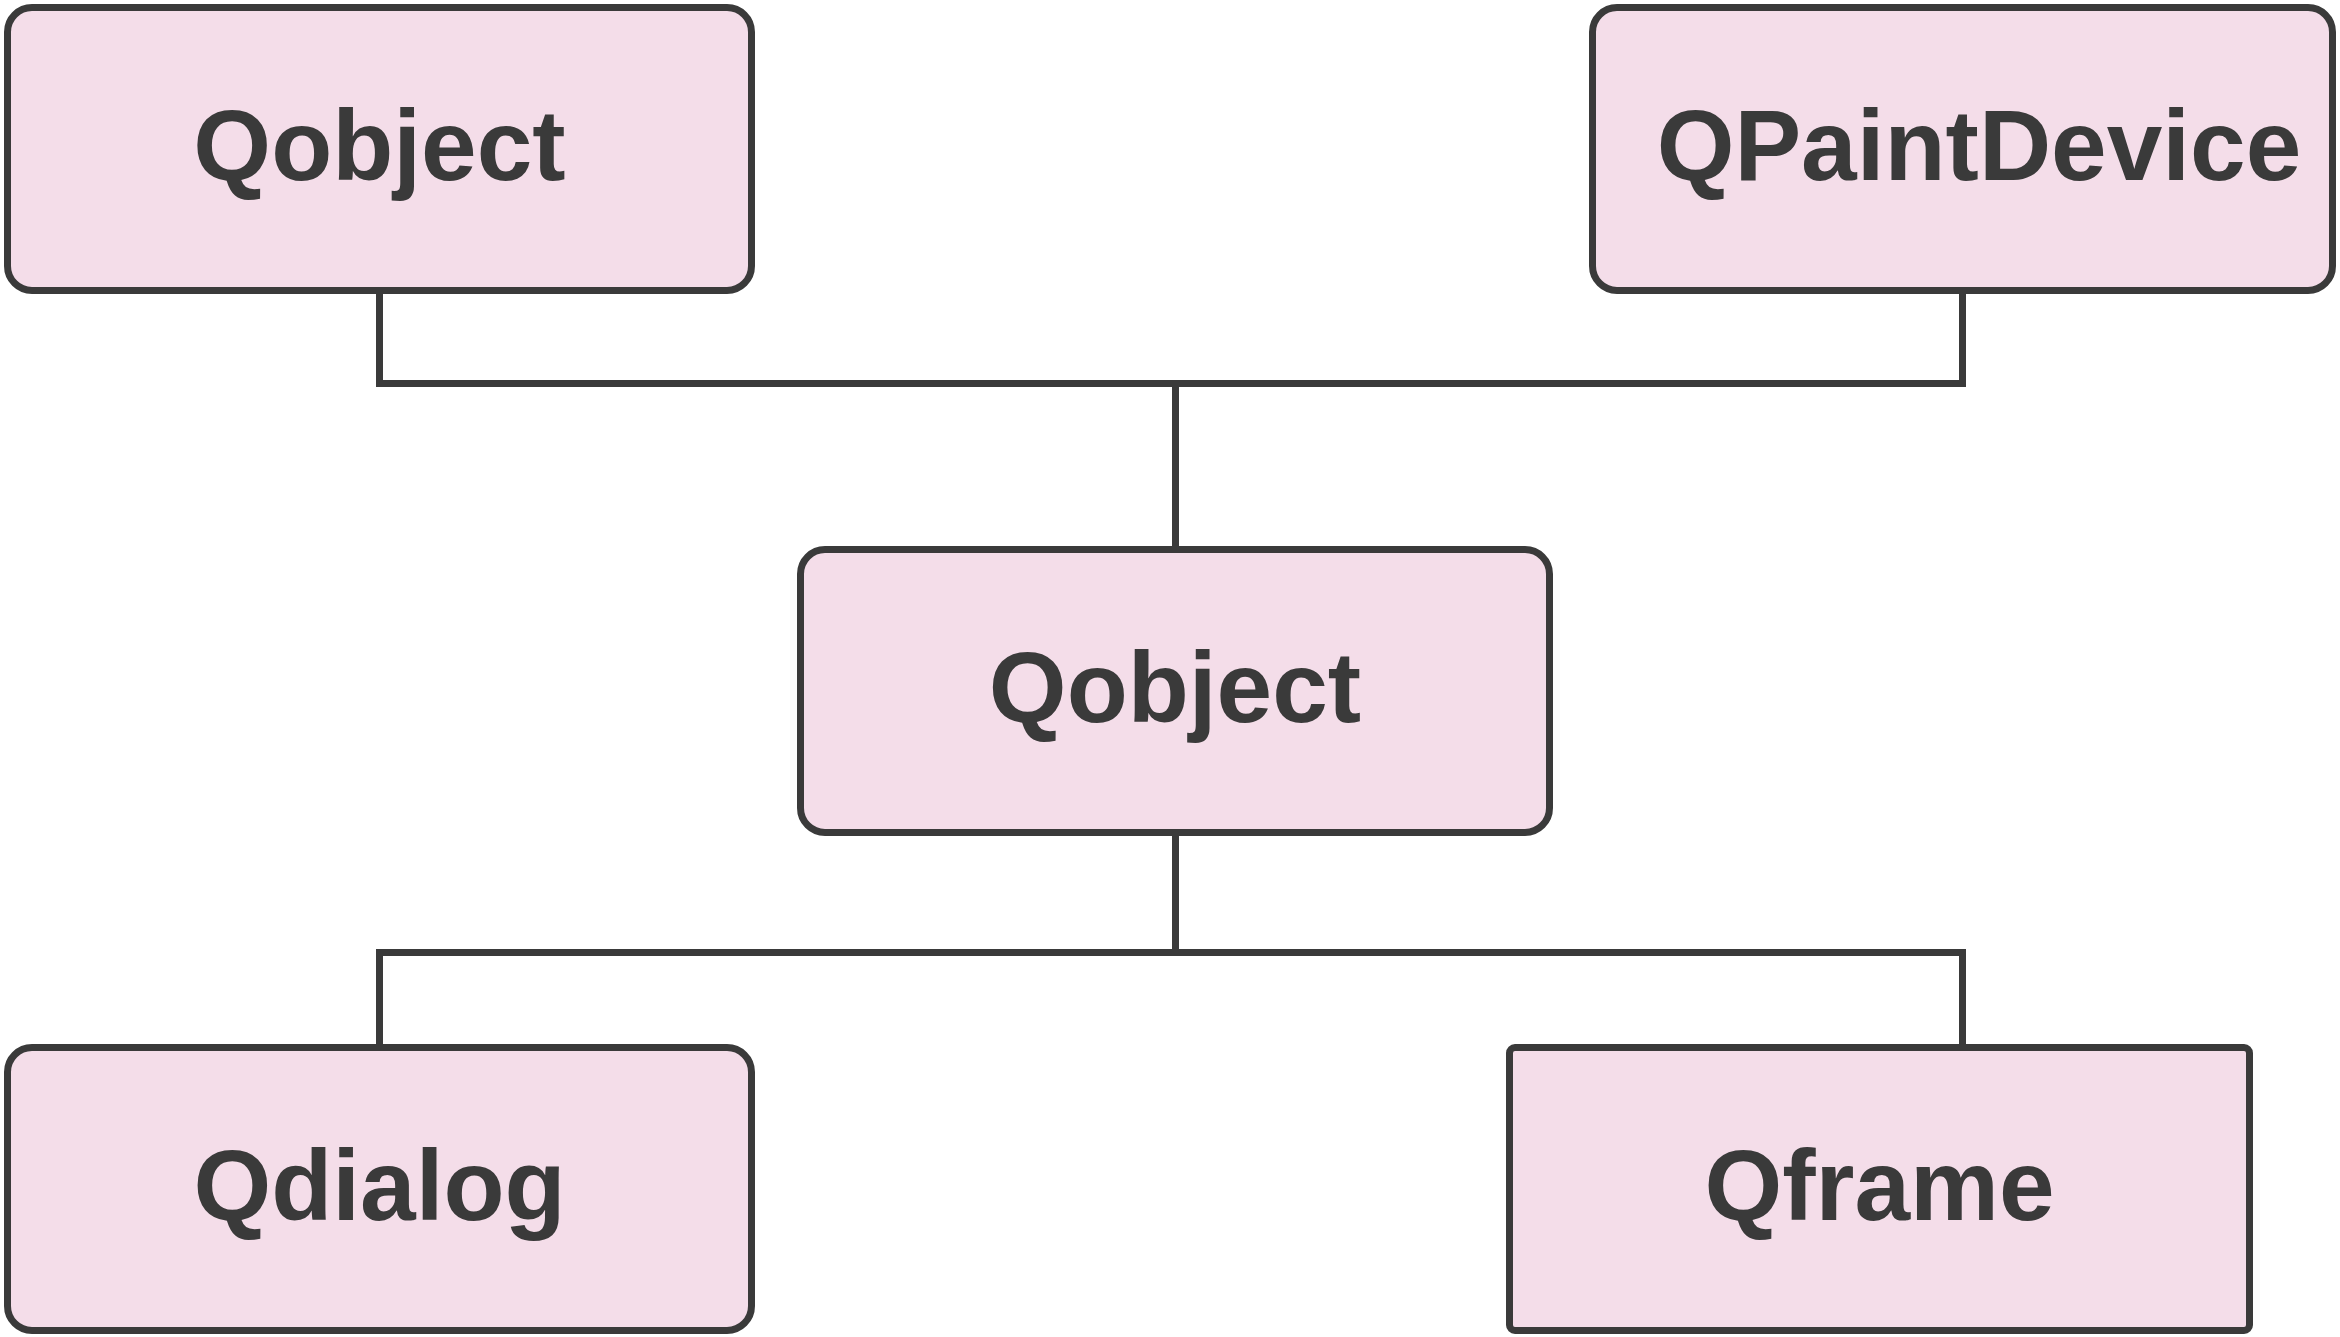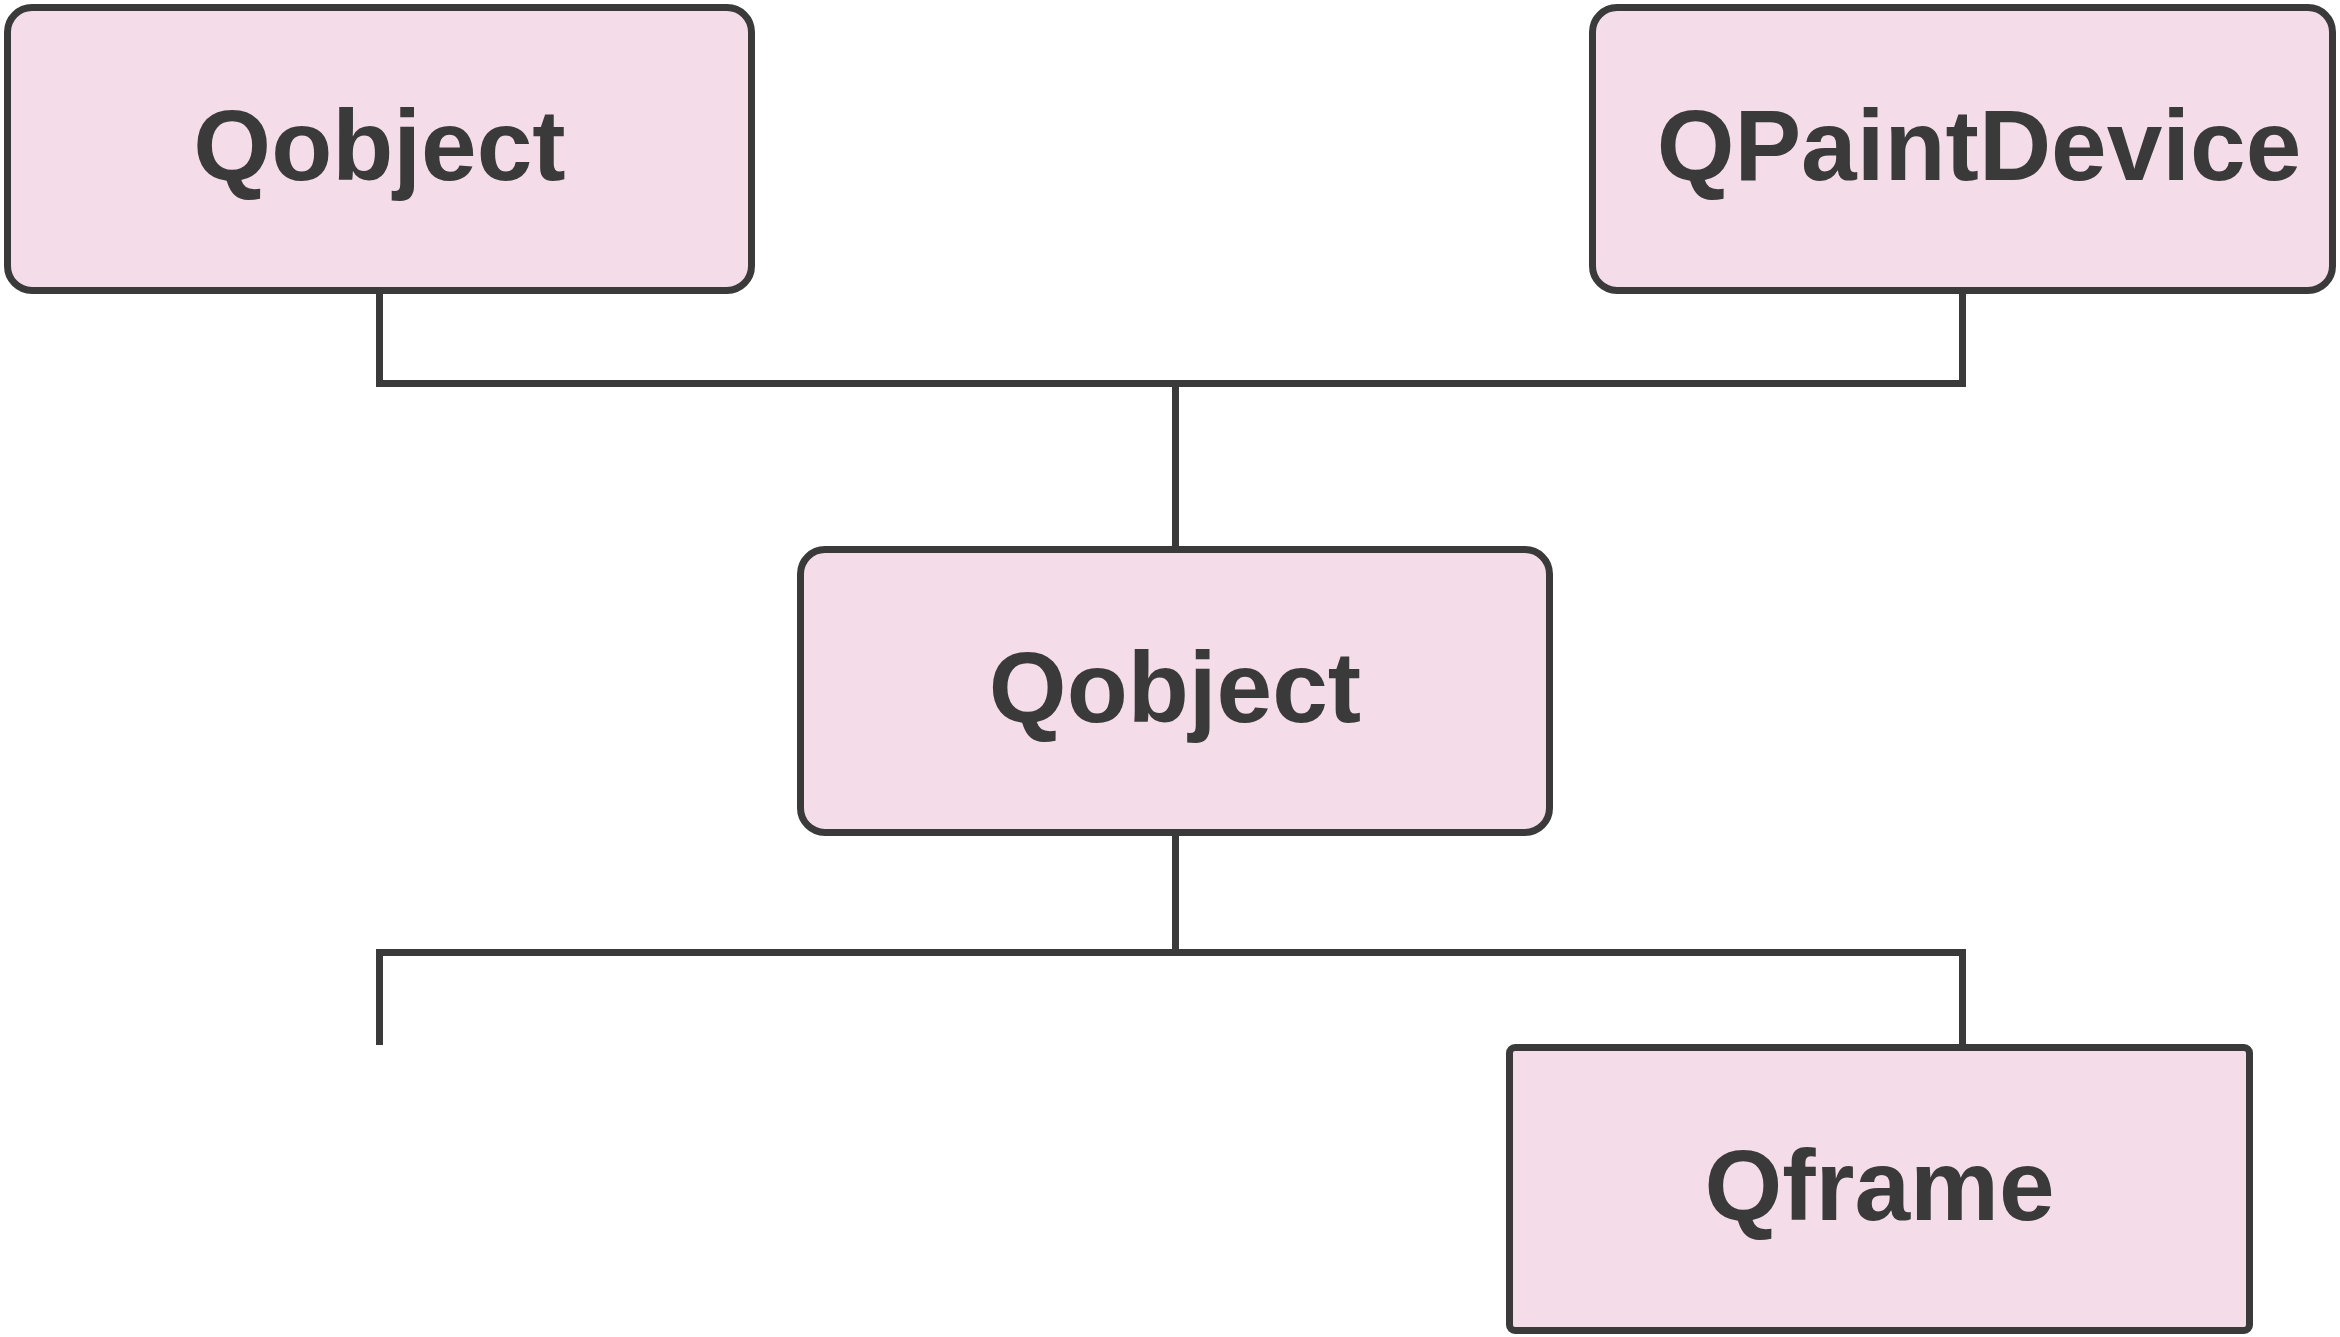--- a/index.html
+++ b/index.html
@@ -82,18 +82,21 @@
 
   <div class="node" id="node-qwidget">
     <span class="node-label">Qobject</span>
   </div>
 
   <div class="edge" id="edge-qwidget-bottom-vertical"></div>
   <div class="edge" id="edge-bottom-horizontal"></div>
   <div class="edge" id="edge-qdialog-vertical"></div>
   <div class="edge" id="edge-qframe-vertical"></div>
 
+  <div class="node" id="node-qdialog">
+    <span class="node-label">Qdialog</span>
+  </div>
 
   <div class="node" id="node-qframe">
     <span class="node-label">Qframe</span>
   </div>
 
 </div>
 
 </body></html>

